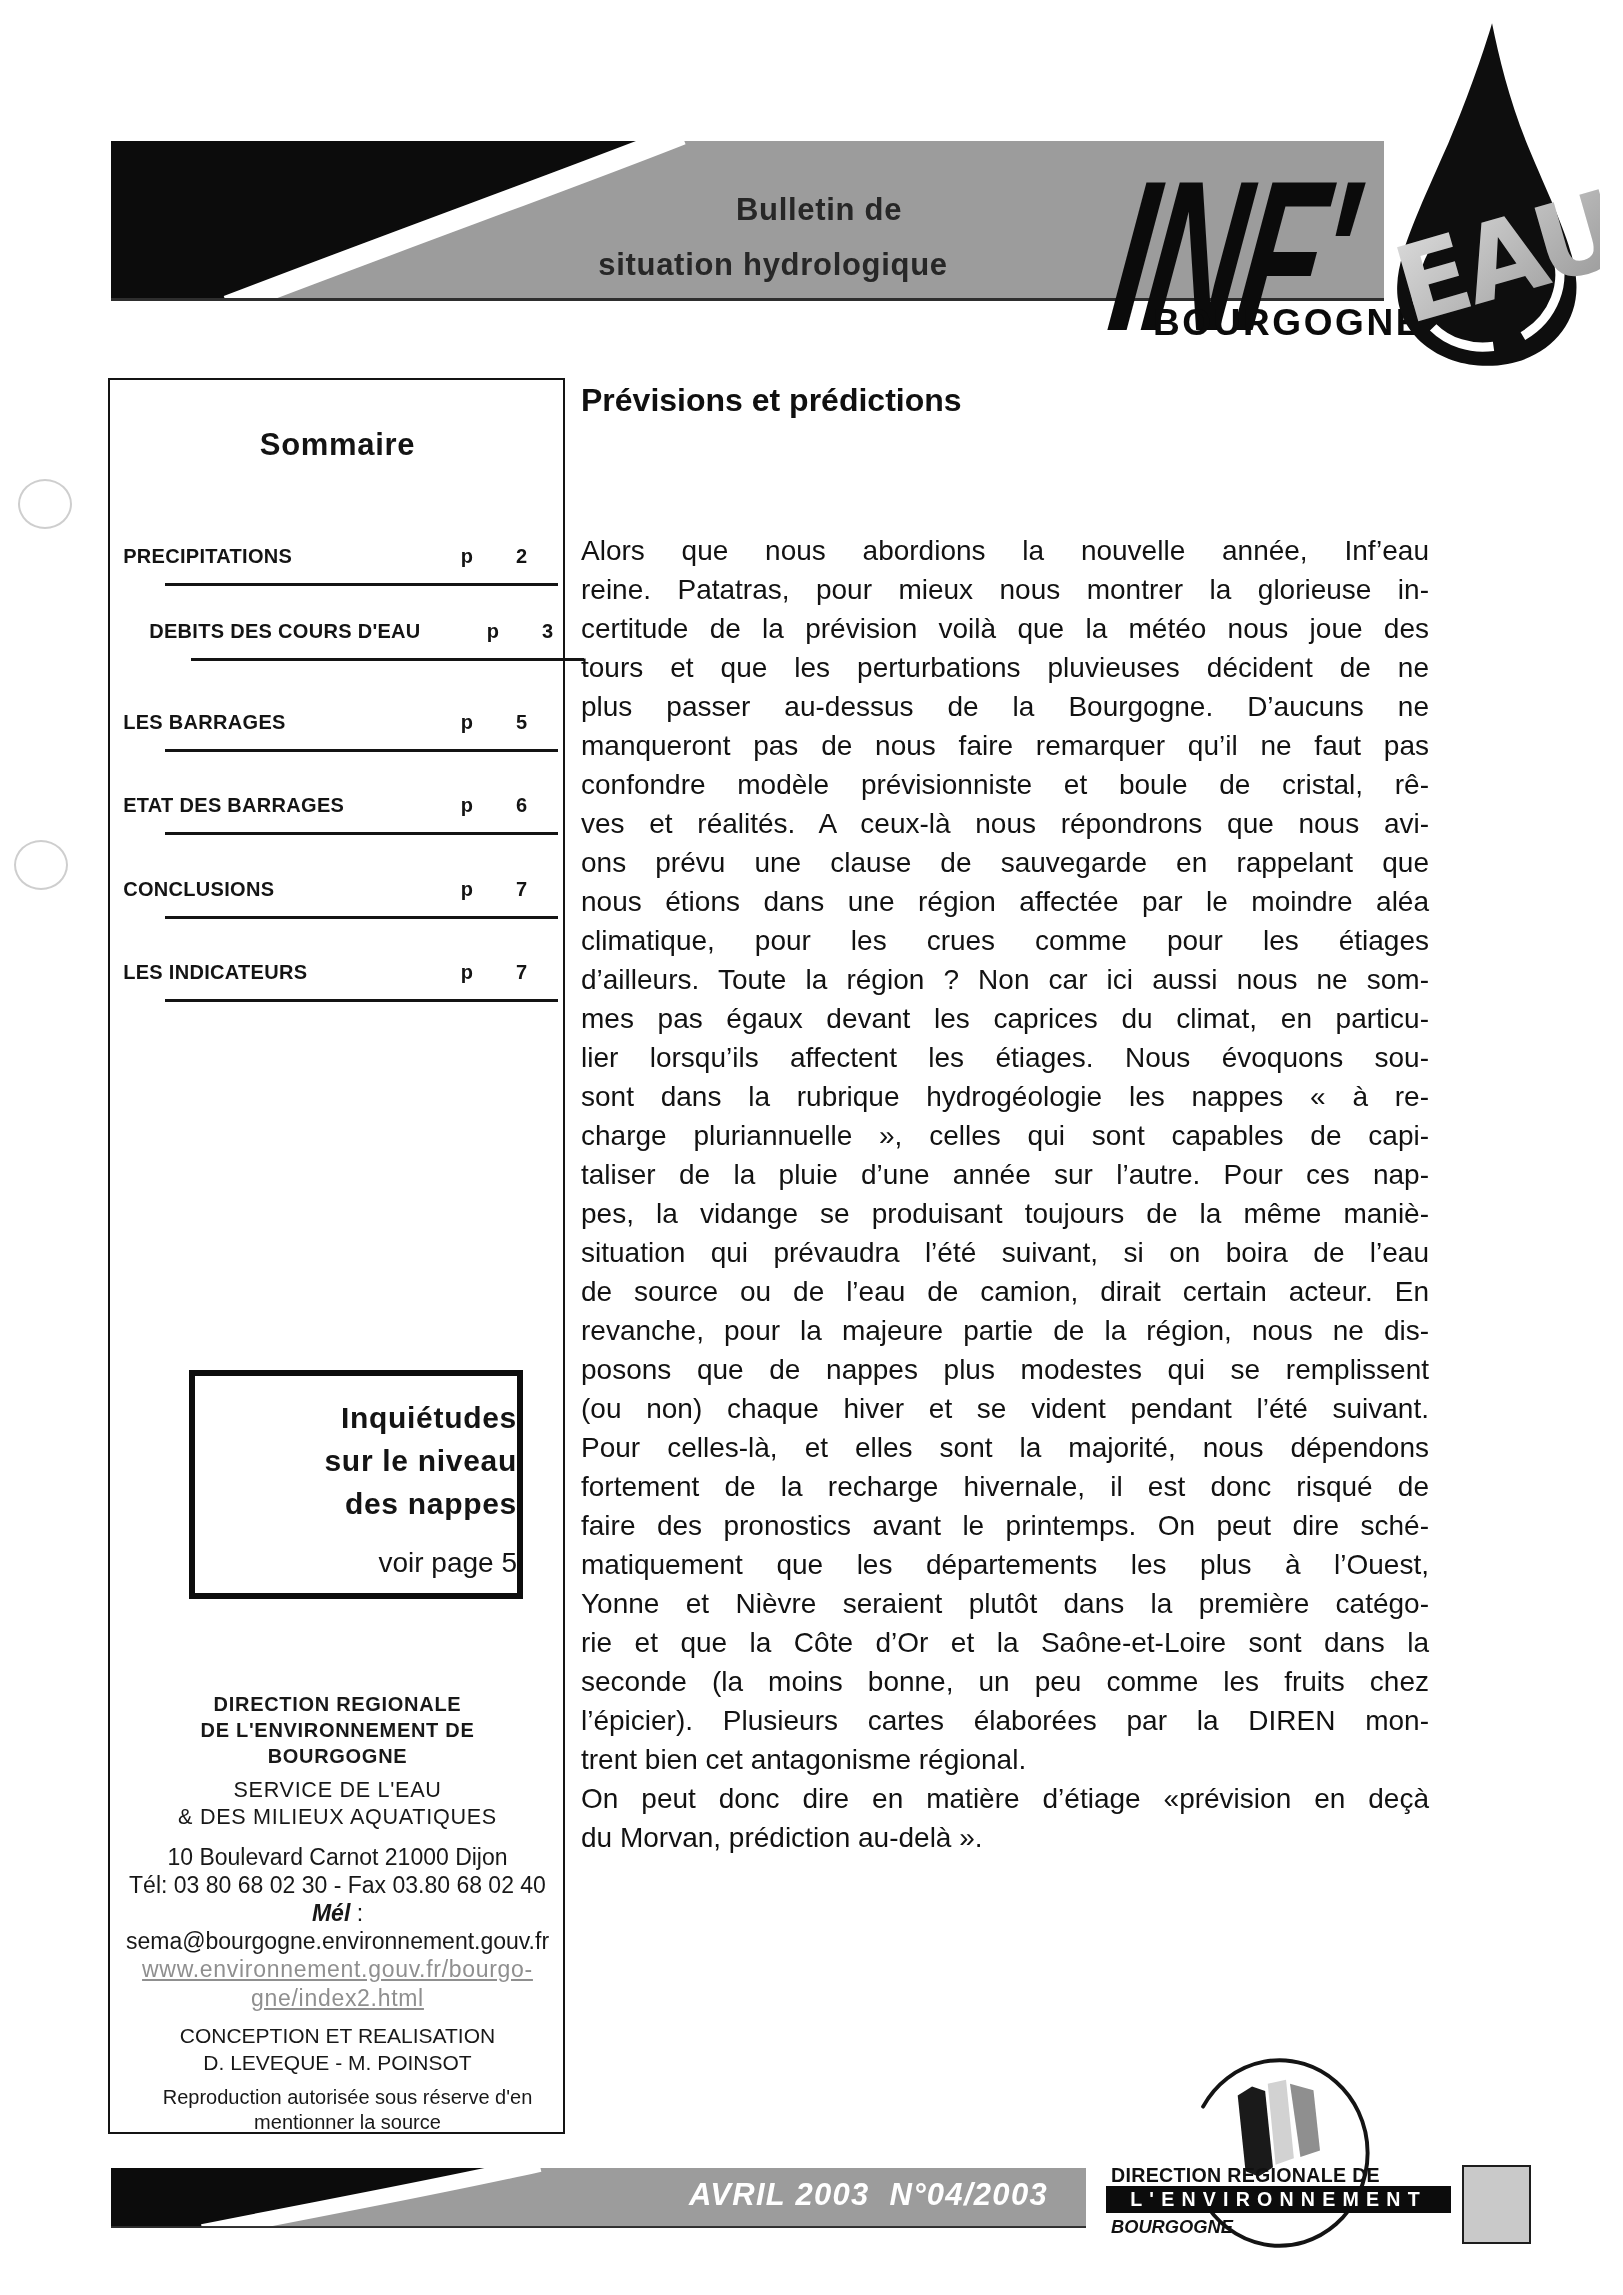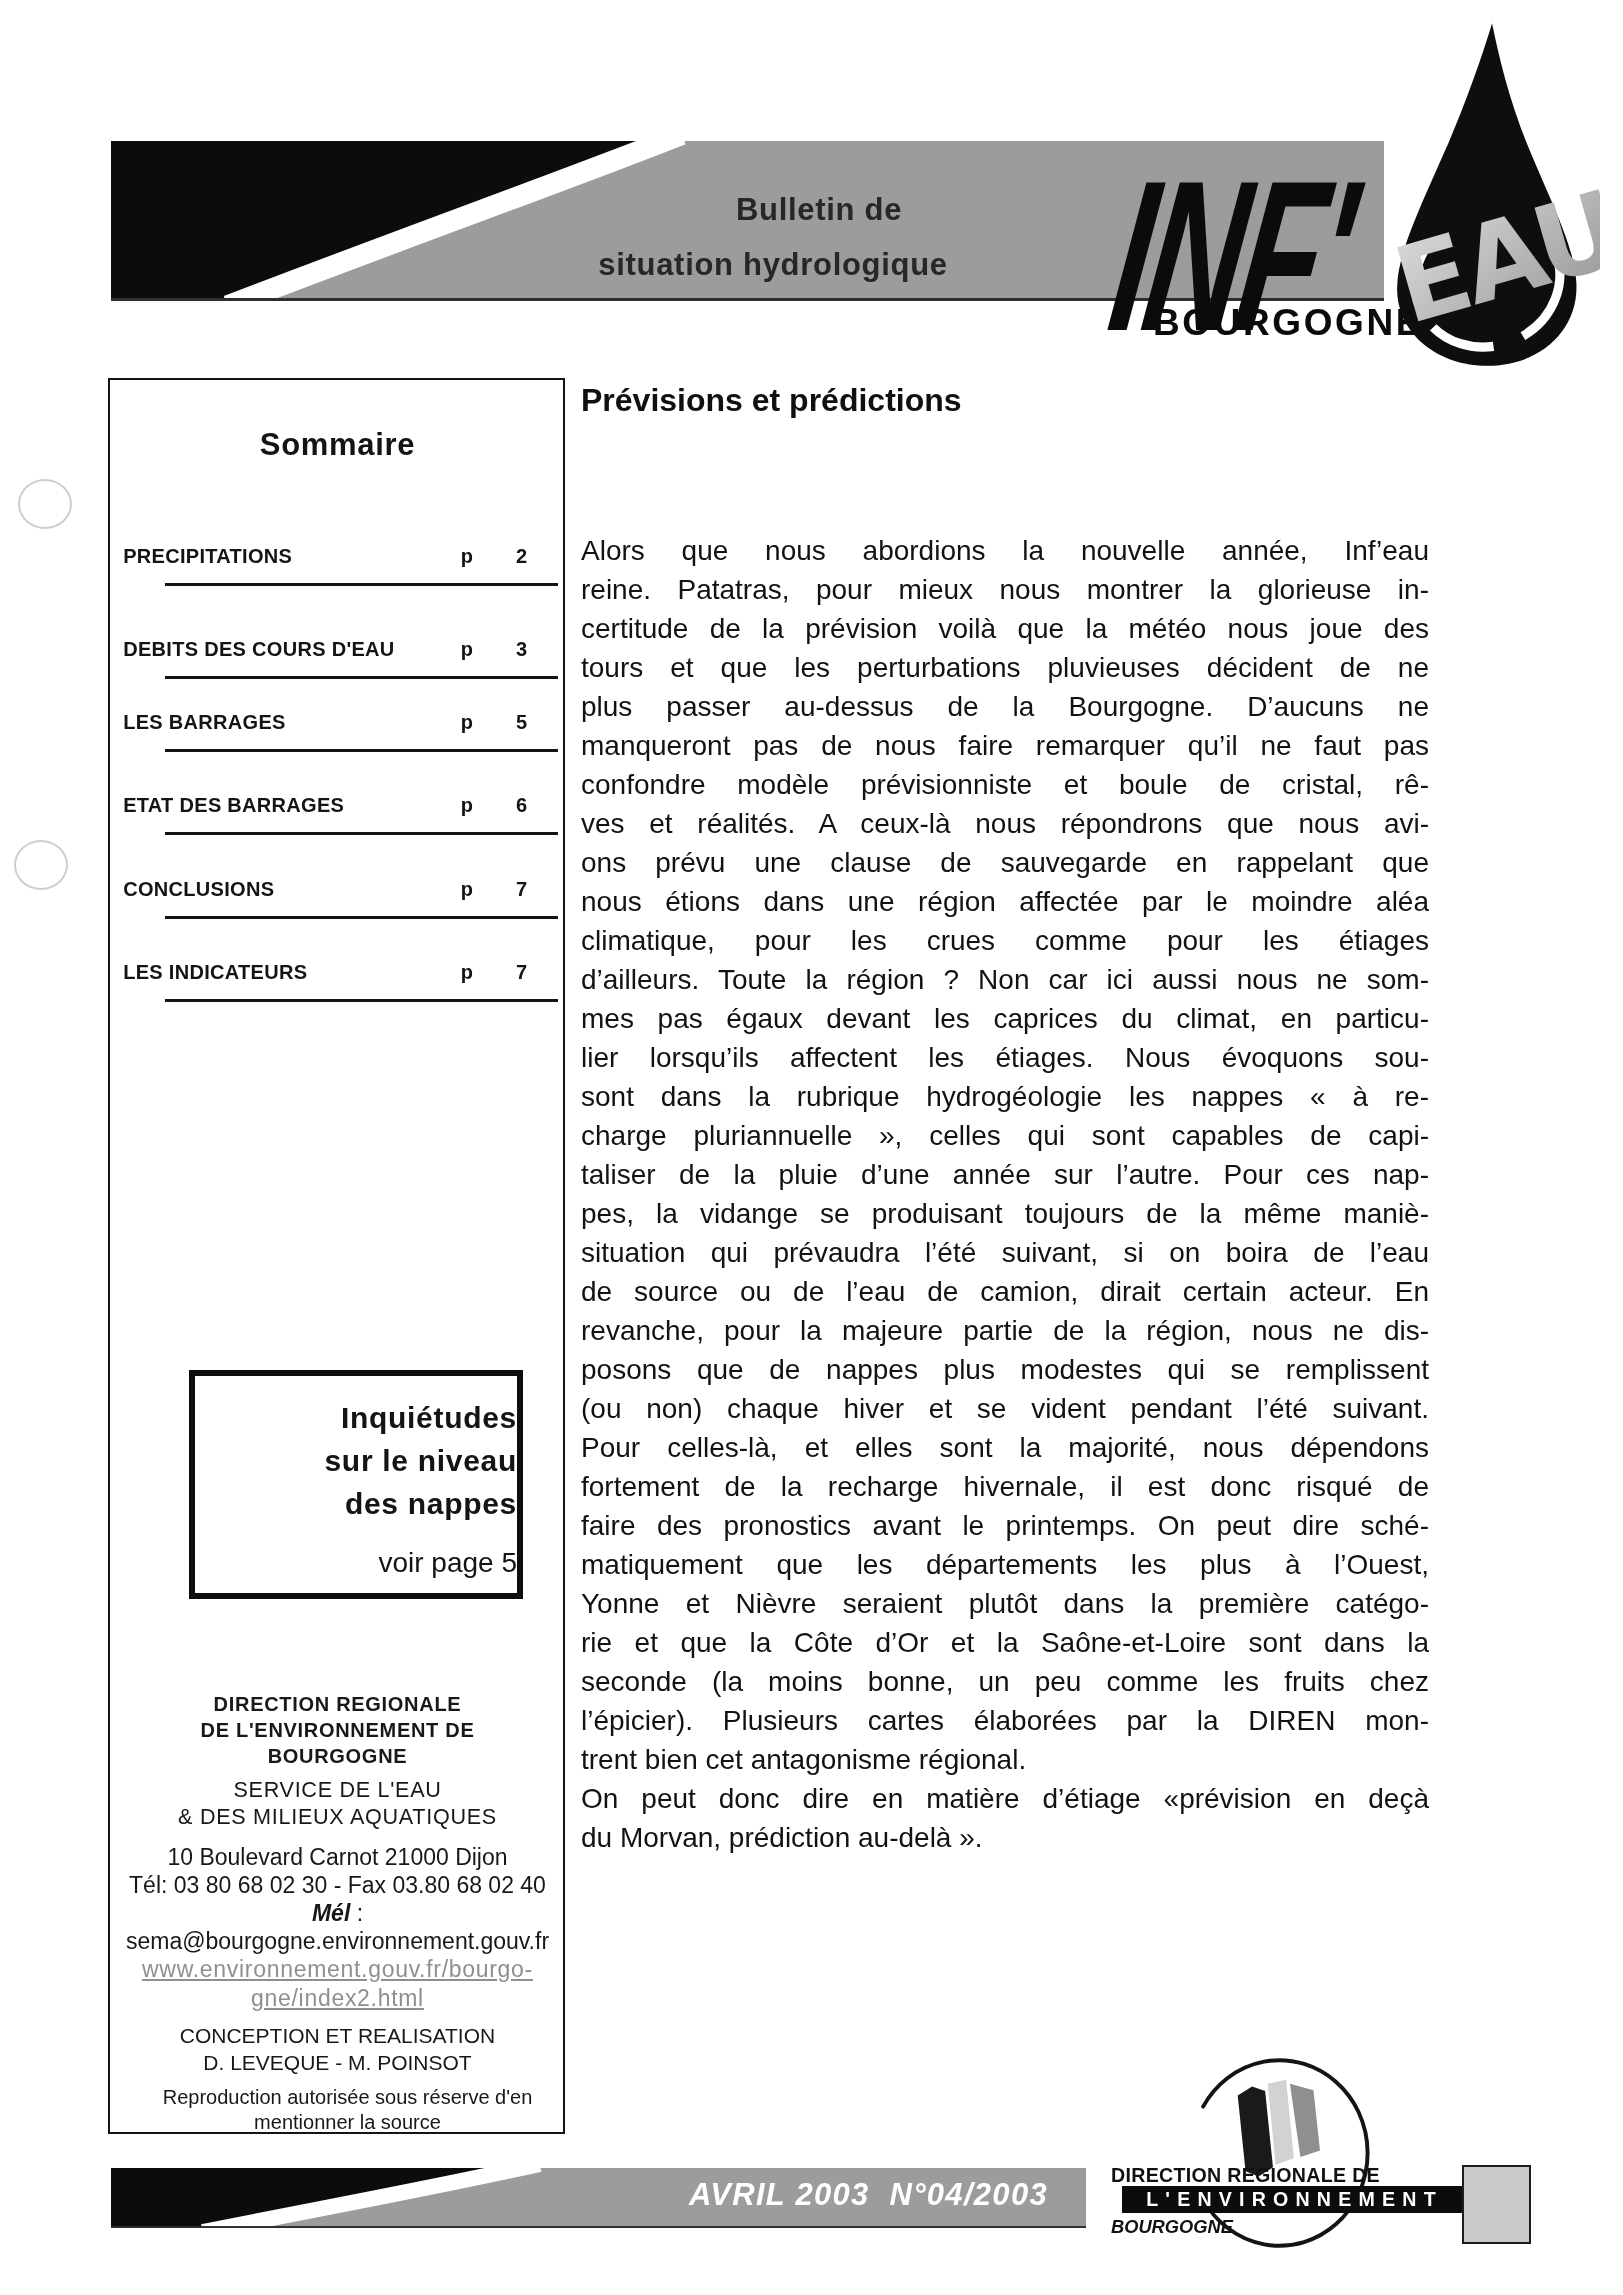--- a/index.html
+++ b/index.html
@@ -77,21 +77,21 @@
   .footer-banner svg{position:absolute; inset:0;}
   .issue{
     position:absolute; right:38px; top:9.2px; font-size:31px; font-weight:bold; font-style:italic;
     color:#ffffff; letter-spacing:1.3px; white-space:pre;
   }
   .diren-arc{position:absolute; left:1175px; top:2055px;}
   .diren-l1{position:absolute; left:1111px; top:2164px; font-size:19.6px; font-weight:bold; letter-spacing:0.3px; color:#111;}
   .diren-bar{
     position:absolute; left:1106px; top:2186px; width:345px; height:27px; background:#0c0c0c;
     color:#fff; font-size:19.6px; font-weight:bold; letter-spacing:7.2px;
-    display:flex; align-items:center; justify-content:center;margin-left:16px;
+    display:flex; align-items:center; justify-content:center;
   }
   .diren-l3{position:absolute; left:1111px; top:2216px; font-size:18.3px; font-weight:bold; font-style:italic; color:#111;}
   .gray-rect{
     position:absolute; left:1462px; top:2165px; width:65px; height:75px;
     background:#c9c9c9; border:2px solid #1d1d1d;
   }
   .hole{position:absolute; border:2px solid #c6c6c6; border-radius:50%; opacity:.85;}
   .hole1{left:18.3px; top:479px; width:50px; height:46px;}
   .hole2{left:14.4px; top:840px; width:50px; height:46px;}
 </style>
@@ -132,21 +132,21 @@
 
   <div class="left-box"></div>
   <div class="sommaire-title">Sommaire</div>
   <div class="toc" id="toc">
       <div class="toc-row" style="top: 0px;">
         <span class="toc-label">PRECIPITATIONS</span>
         <span class="toc-p">p</span>
         <span class="toc-num">2</span>
         <div class="toc-line"></div>
       </div>
-      <div class="toc-row" style="top: 93px;">
+      <div class="toc-row" style="top: 75px; margin-left: 26px;">
         <span class="toc-label">DEBITS DES COURS D'EAU</span>
         <span class="toc-p">p</span>
         <span class="toc-num">3</span>
         <div class="toc-line"></div>
       </div>
       <div class="toc-row" style="top: 166px;">
         <span class="toc-label">LES BARRAGES</span>
         <span class="toc-p">p</span>
         <span class="toc-num">5</span>
         <div class="toc-line"></div>

